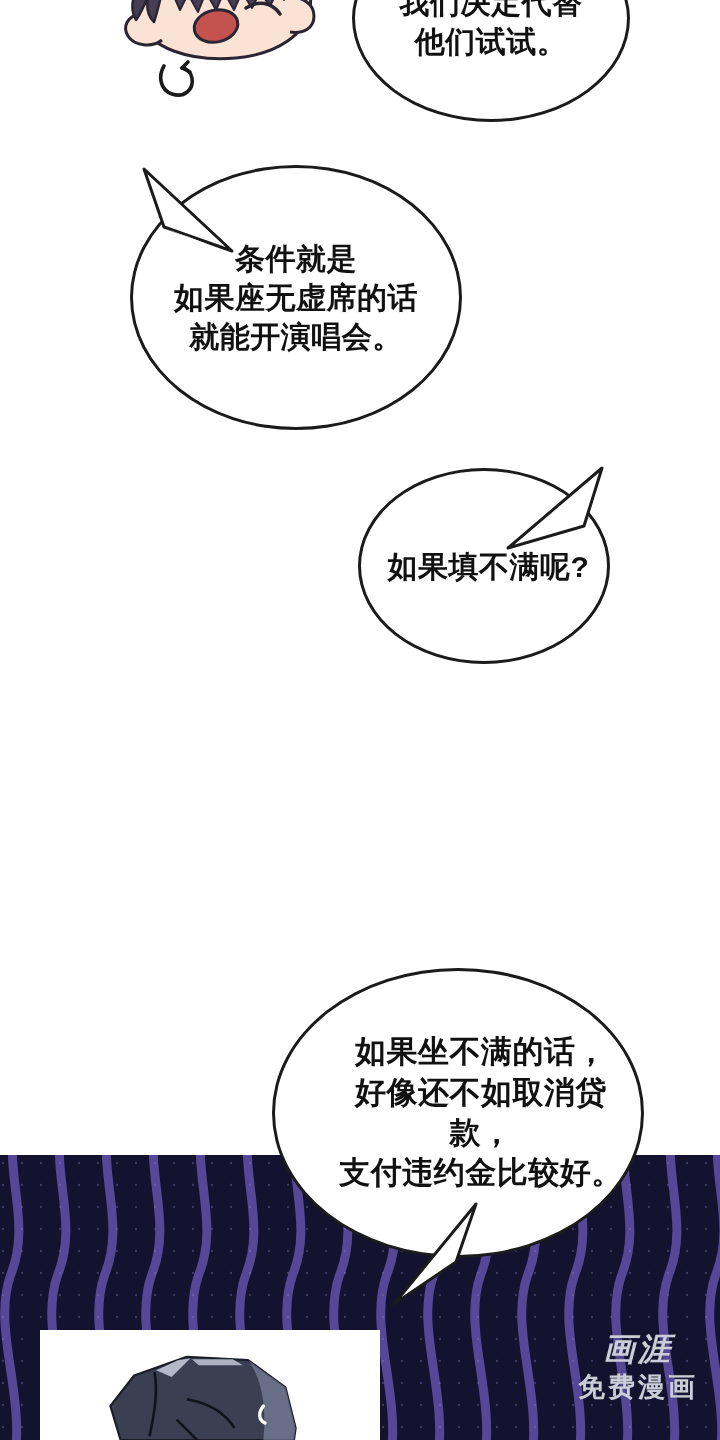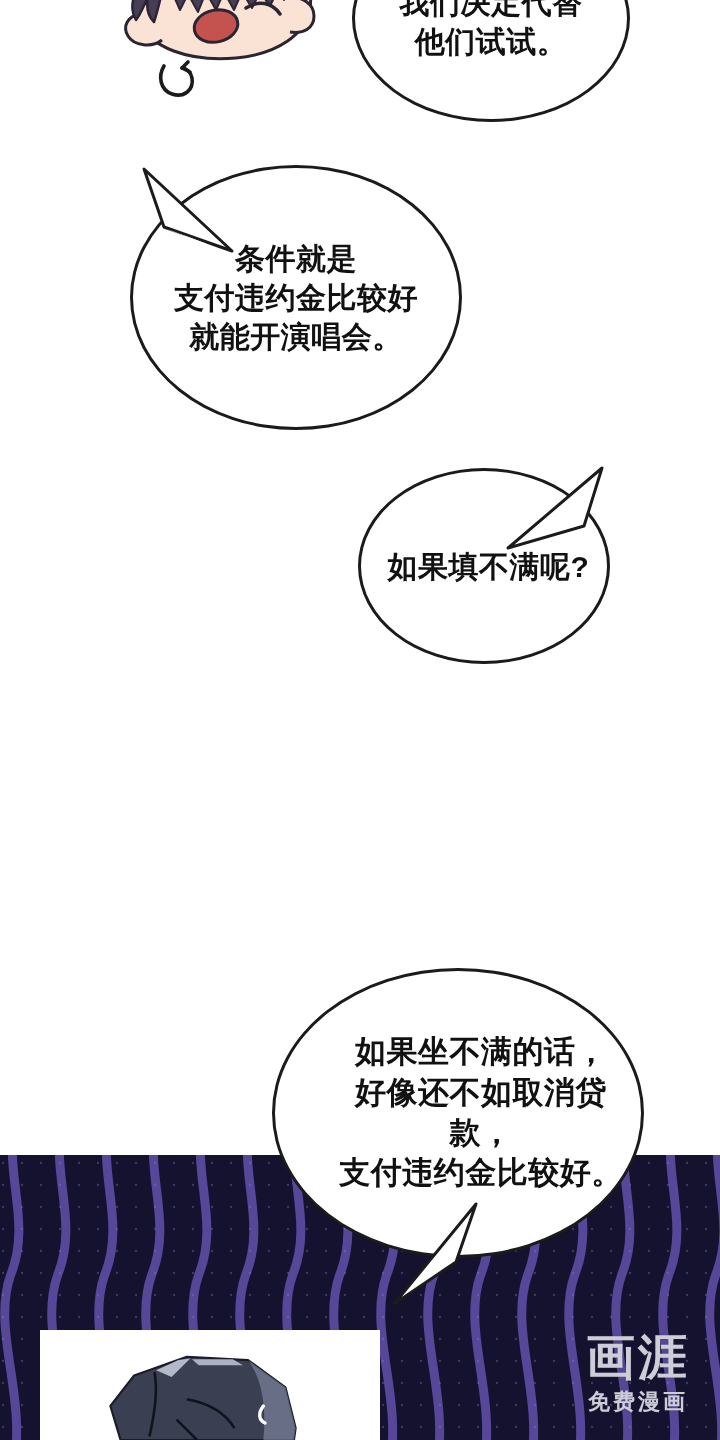--- a/index.html
+++ b/index.html
@@ -74,28 +74,29 @@
 
   
   .watermark {
     position: absolute;
     text-align: center;
     color: rgba(205, 205, 215, 0.55);
     user-select: none;
     line-height: 1;
   }
   .watermark .wm-main {
-    font-size: 49px;
+    font-size: 32px;
     font-weight: 700;
     letter-spacing: 3px;
     display: block;
     text-shadow: 0 0 2px rgba(60,60,90,0.5);
+    font-style: italic;
   }
   .watermark .wm-sub {
-    font-size: 22px;
+    font-size: 27px;
     font-weight: 700;
     letter-spacing: 3px;
     display: block;
     margin-top: 9px;
     text-shadow: 0 0 2px rgba(60,60,90,0.5);
   }
 </style>
 </head>
 <body>
 
@@ -214,21 +215,21 @@
     <path d="M64,102 L70,96 M64,102 L72,106" fill="none" stroke="#1b1b1b" stroke-width="3.6" stroke-linecap="round"></path>
   </svg>
 
   <div class="bubble" id="b1" style="left: 352px; top: -78px; width: 278px; height: 200px; border-radius: 50% / 48% 48% 52% 52%; border-color: rgb(27, 27, 27); background: rgb(255, 255, 255);">
     <div class="txt" style="font-size: 30px; color: rgb(17, 17, 17);">我们决定代替
 他们试试。</div>
   </div>
 
   <div class="bubble" id="b2" style="left: 130px; top: 165px; width: 332px; height: 265px; border-radius: 50%; border-color: rgb(27, 27, 27); background: rgb(255, 255, 255);">
     <div class="txt" style="font-size: 30px; color: rgb(17, 17, 17);">条件就是
-支付违约金比较好
+如果座无虚席的话
 就能开演唱会。</div>
   </div>
   <svg class="bubble-tail" id="t2" width="120" height="110" viewBox="0 0 120 110" style="left: 136px; top: 163px;">
     <path d="M96,88 L8,6 L28,64 Z" fill="#ffffff" stroke="#1b1b1b" stroke-width="3" stroke-linejoin="round"></path>
     <path d="M92,90 C70,80 48,72 30,66" fill="#ffffff" stroke="none"></path>
   </svg>
 
   <div class="bubble" id="b3" style="left: 358px; top: 468px; width: 252px; height: 196px; border-radius: 50%; border-color: rgb(27, 27, 27); background: rgb(255, 255, 255);">
     <div class="txt" style="font-size: 30px; color: rgb(17, 17, 17); margin-left: 9px;">如果填不满呢?</div>
   </div>

